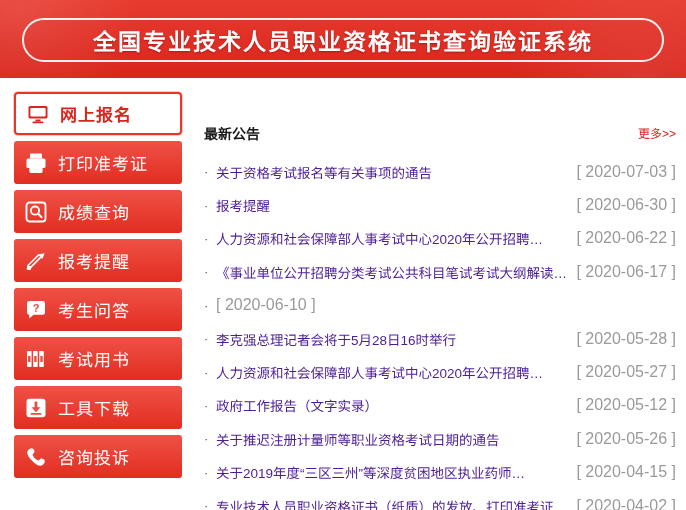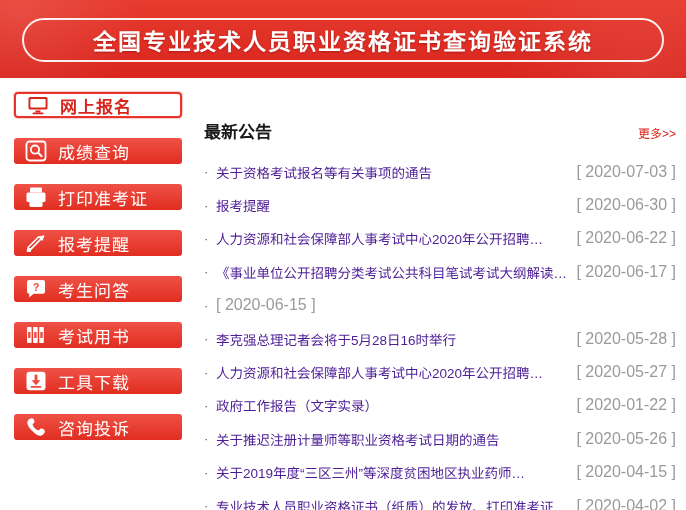--- a/index.html
+++ b/index.html
@@ -74,22 +74,22 @@
     box-sizing: border-box;
   }
   
   .nav {
     width: 168px;
     flex: 0 0 168px;
     box-sizing: border-box;
   }
   .nav-item {
     position: relative;
-    height: 26px;
-    margin-bottom: 20px;
+    height: 43px;
+    margin-bottom: 6px;
     background: linear-gradient(180deg, #ef5146 0%, #e22d21 100%);
     border-radius: 3px;
     display: flex;
     align-items: center;
     box-sizing: border-box;
     cursor: pointer;
   }
   .nav-item.active {
     background: #ffffff;
     border: 2px solid #e8342a;
@@ -124,21 +124,21 @@
     box-sizing: border-box;
     min-width: 0;
   }
   .content-head {
     display: flex;
     align-items: flex-end;
     justify-content: space-between;
     padding-bottom: 4px;
   }
   .content-title {
-    font-size: 17px;
+    font-size: 14px;
     font-weight: bold;
     color: #1a1a1a;
   }
   .content-more {
     font-size: 12px;
     color: #d8261d;
     cursor: pointer;
     padding-bottom: 2px;
     margin-top: 32px;
   }
@@ -200,39 +200,39 @@
             <rect x="9.5" y="17.5" width="5" height="2" fill="currentColor" stroke="none"></rect>
             <rect x="6.5" y="19.5" width="11" height="1.8" rx="0.9" fill="currentColor" stroke="none"></rect>
           </svg>
         </span>
         <span class="nav-label">网上报名</span>
       </div>
 
       <div class="nav-item">
         <span class="nav-icon">
           <svg width="24" height="24" viewBox="0 0 24 24">
-            <rect x="2.5" y="2.5" width="19" height="19" rx="3" fill="none" stroke="currentColor" stroke-width="1.8"></rect>
-            <circle cx="11" cy="10.6" r="4.1" fill="none" stroke="currentColor" stroke-width="1.8"></circle>
-            <line x1="14.2" y1="13.8" x2="17.6" y2="17.2" stroke="currentColor" stroke-width="2" stroke-linecap="round"></line>
-          </svg>
-        </span>
-        <span class="nav-label">成绩查询</span>
-      </div>
-
-      <div class="nav-item">
-        <span class="nav-icon">
-          <svg width="24" height="24" viewBox="0 0 24 24">
             <rect x="6" y="2.5" width="12" height="5" rx="0.8" fill="currentColor"></rect>
             <rect x="2.5" y="7.5" width="19" height="9.5" rx="1.6" fill="currentColor"></rect>
             <rect x="6" y="13.5" width="12" height="7.8" rx="0.8" fill="#ffffff" stroke="currentColor" stroke-width="1.2"></rect>
             <rect x="7.8" y="15.4" width="8.4" height="1.1" fill="currentColor"></rect>
             <rect x="7.8" y="17.7" width="8.4" height="1.1" fill="currentColor"></rect>
           </svg>
         </span>
         <span class="nav-label">打印准考证</span>
+      </div>
+
+      <div class="nav-item">
+        <span class="nav-icon">
+          <svg width="24" height="24" viewBox="0 0 24 24">
+            <rect x="2.5" y="2.5" width="19" height="19" rx="3" fill="none" stroke="currentColor" stroke-width="1.8"></rect>
+            <circle cx="11" cy="10.6" r="4.1" fill="none" stroke="currentColor" stroke-width="1.8"></circle>
+            <line x1="14.2" y1="13.8" x2="17.6" y2="17.2" stroke="currentColor" stroke-width="2" stroke-linecap="round"></line>
+          </svg>
+        </span>
+        <span class="nav-label">成绩查询</span>
       </div>
 
       <div class="nav-item">
         <span class="nav-icon">
           <svg width="24" height="24" viewBox="0 0 24 24">
             <g stroke="currentColor" stroke-width="1.7" stroke-linecap="round" fill="none">
               <path d="M4 16.5 L14.5 6"></path>
               <path d="M6.2 18.8 L16.8 8.2"></path>
               <path d="M3.4 19.6 L5.2 17.8"></path>
             </g>
@@ -314,36 +314,36 @@
           <span class="news-text">人力资源和社会保障部人事考试中心2020年公开招聘…</span>
           <span class="news-date">[ 2020-06-22 ]</span>
         </li>
         <li class="news-row">
           <span class="bullet">·</span>
           <span class="news-text">《事业单位公开招聘分类考试公共科目笔试考试大纲解读…</span>
           <span class="news-date">[ 2020-06-17 ]</span>
         </li>
         <li class="news-row">
           <span class="bullet">·</span>
-          <span class="news-date">[ 2020-06-15 ]</span>
+          <span class="news-date">[ 2020-06-10 ]</span>
         </li>
         <li class="news-row">
           <span class="bullet">·</span>
           <span class="news-text">李克强总理记者会将于5月28日16时举行</span>
           <span class="news-date">[ 2020-05-28 ]</span>
         </li>
         <li class="news-row">
           <span class="bullet">·</span>
           <span class="news-text">人力资源和社会保障部人事考试中心2020年公开招聘…</span>
           <span class="news-date">[ 2020-05-27 ]</span>
         </li>
         <li class="news-row">
           <span class="bullet">·</span>
           <span class="news-text">政府工作报告（文字实录）</span>
-          <span class="news-date">[ 2020-01-22 ]</span>
+          <span class="news-date">[ 2020-05-12 ]</span>
         </li>
         <li class="news-row">
           <span class="bullet">·</span>
           <span class="news-text">关于推迟注册计量师等职业资格考试日期的通告</span>
           <span class="news-date">[ 2020-05-26 ]</span>
         </li>
         <li class="news-row">
           <span class="bullet">·</span>
           <span class="news-text">关于2019年度“三区三州”等深度贫困地区执业药师…</span>
           <span class="news-date">[ 2020-04-15 ]</span>

